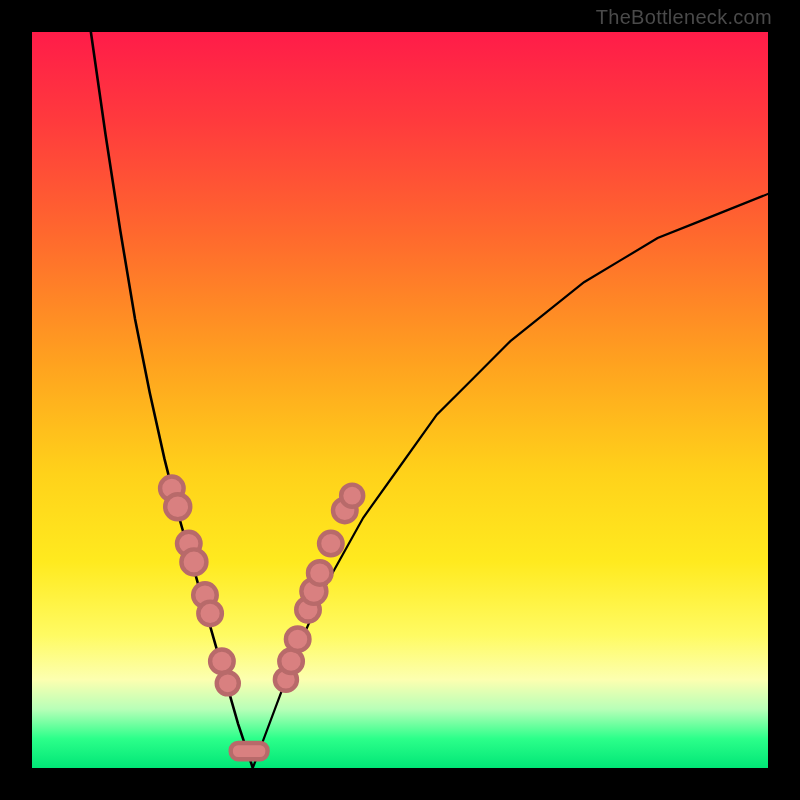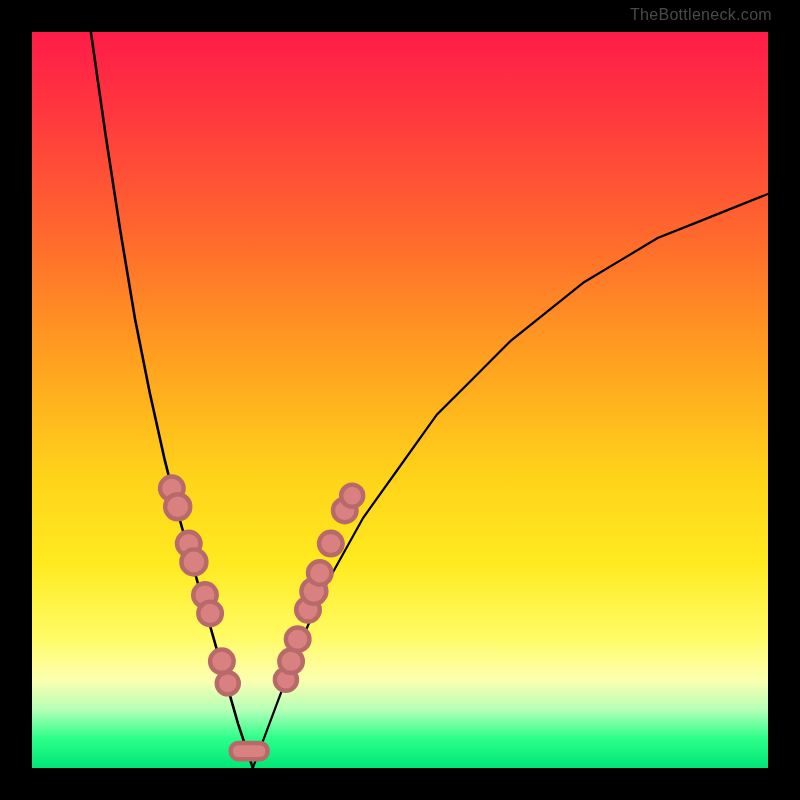--- a/index.html
+++ b/index.html
@@ -38,21 +38,21 @@
         #b8ffb8 92%,
         #2cff8a 96%,
         #00e676 100%
       );
   }
   .attribution {
     position: absolute;
     top: 6px;
     right: 28px;
     color: #4a4a4a;
-    font-size: 16px;
+    font-size: 20px;
     font-weight: 500;
     letter-spacing: 0.3px;
   }
   svg.curve {
     position: absolute;
     left: 0;
     top: 0;
     width: 736px;
     height: 736px;
     pointer-events: none;

